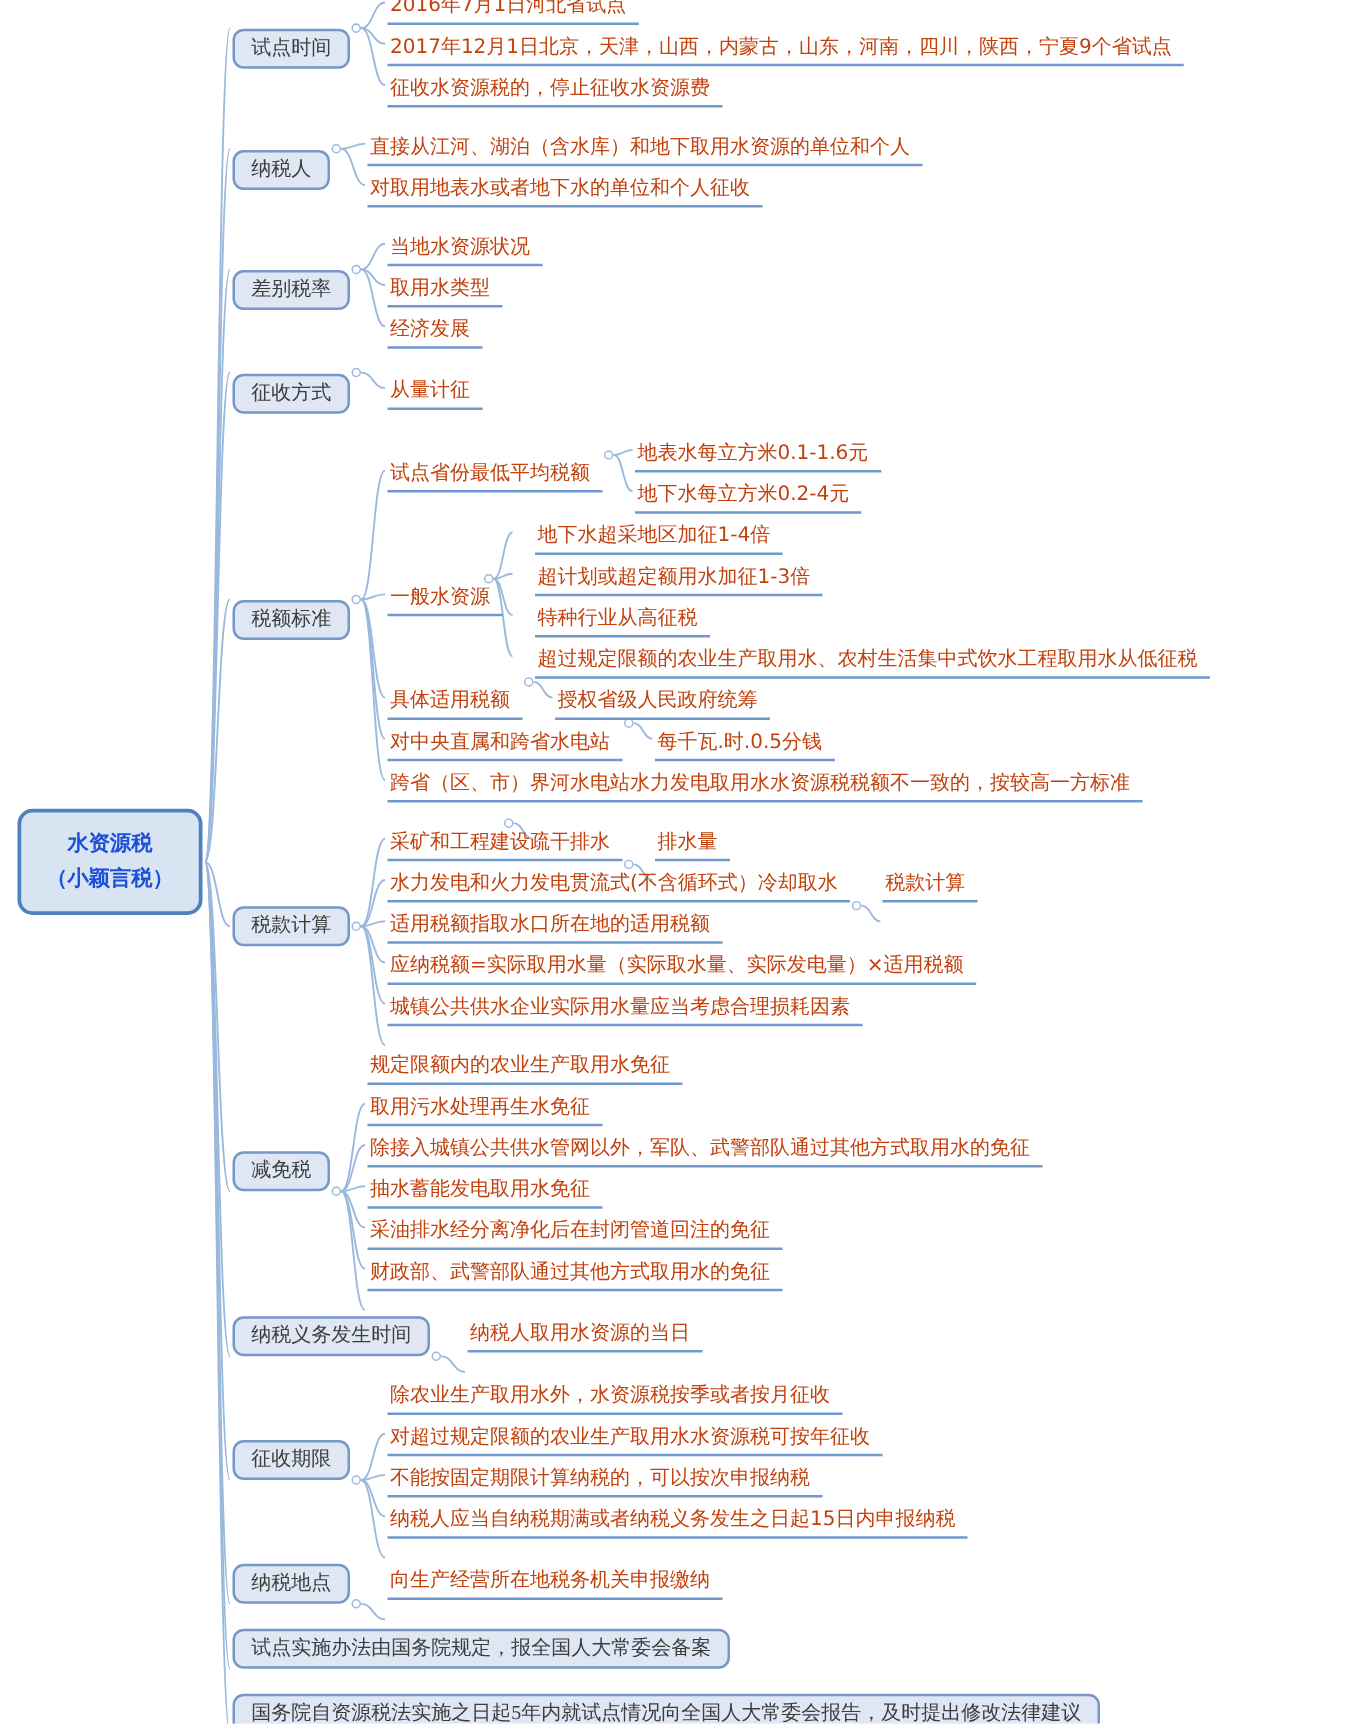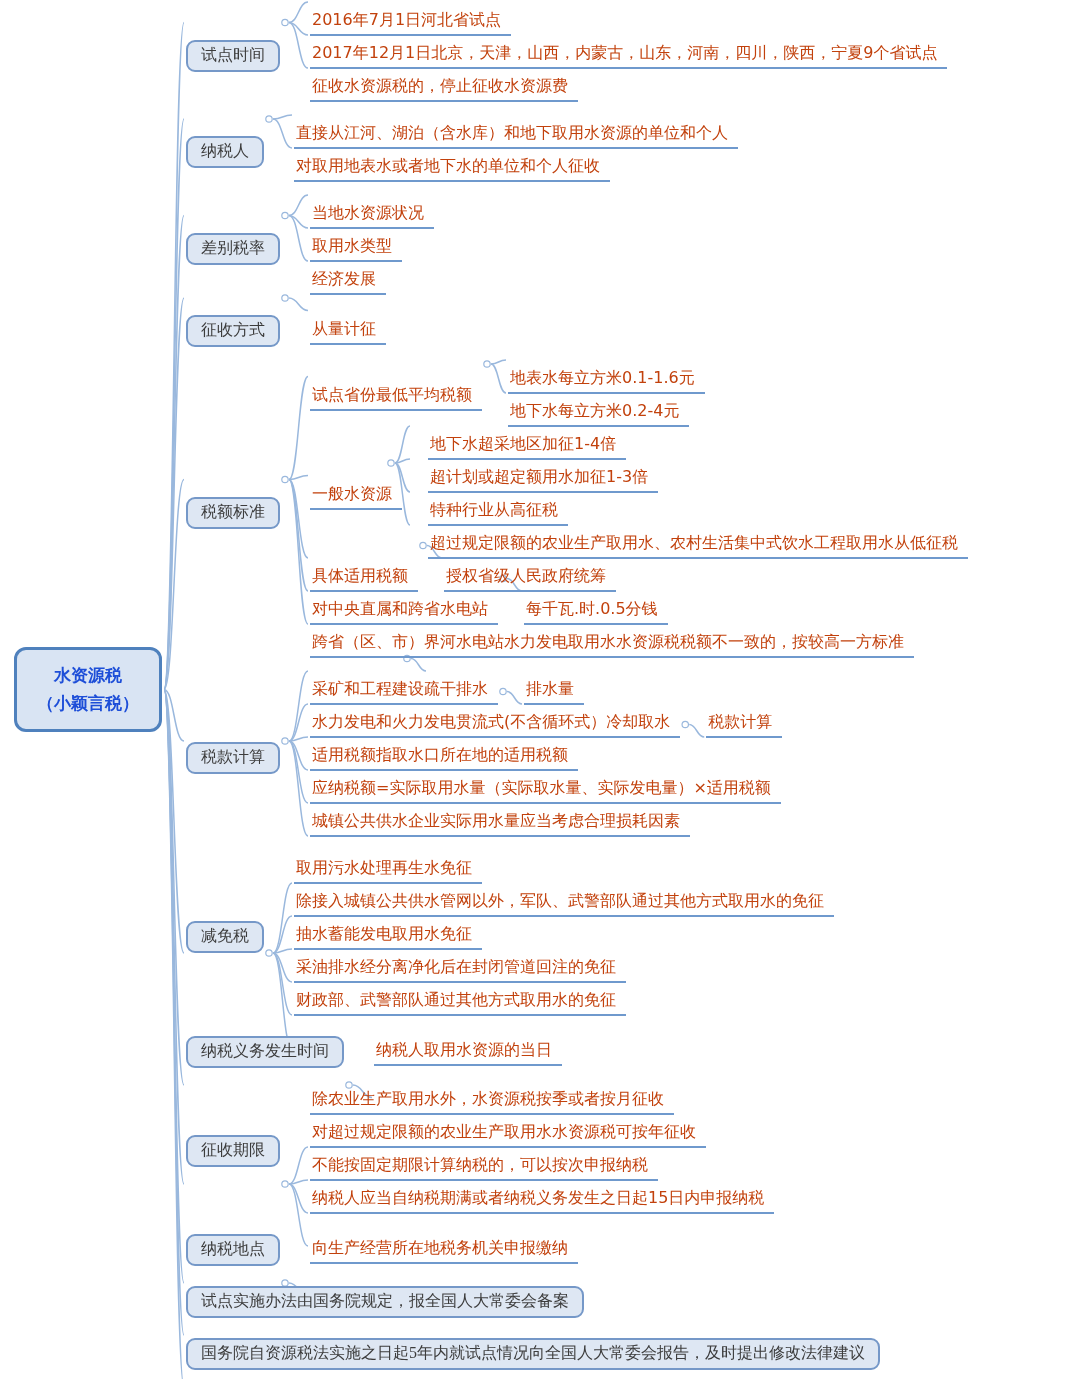--- a/index.html
+++ b/index.html
@@ -236,20 +236,23 @@
             </div>
             <div class="child-row">
               <div class="leaf">城镇公共供水企业实际用水量应当考虑合理损耗因素</div>
             </div>
           </div>
         </div>
         <div class="branch-row">
           <div class="node-box">减免税</div>
           <div class="children">
             <div class="child-row">
+              <div class="leaf">规定限额内的农业生产取用水免征</div>
+            </div>
+            <div class="child-row">
               <div class="leaf">取用污水处理再生水免征</div>
             </div>
             <div class="child-row">
               <div class="leaf">除接入城镇公共供水管网以外，军队、武警部队通过其他方式取用水的免征</div>
             </div>
             <div class="child-row">
               <div class="leaf">抽水蓄能发电取用水免征</div>
             </div>
             <div class="child-row">
               <div class="leaf">采油排水经分离净化后在封闭管道回注的免征</div>

